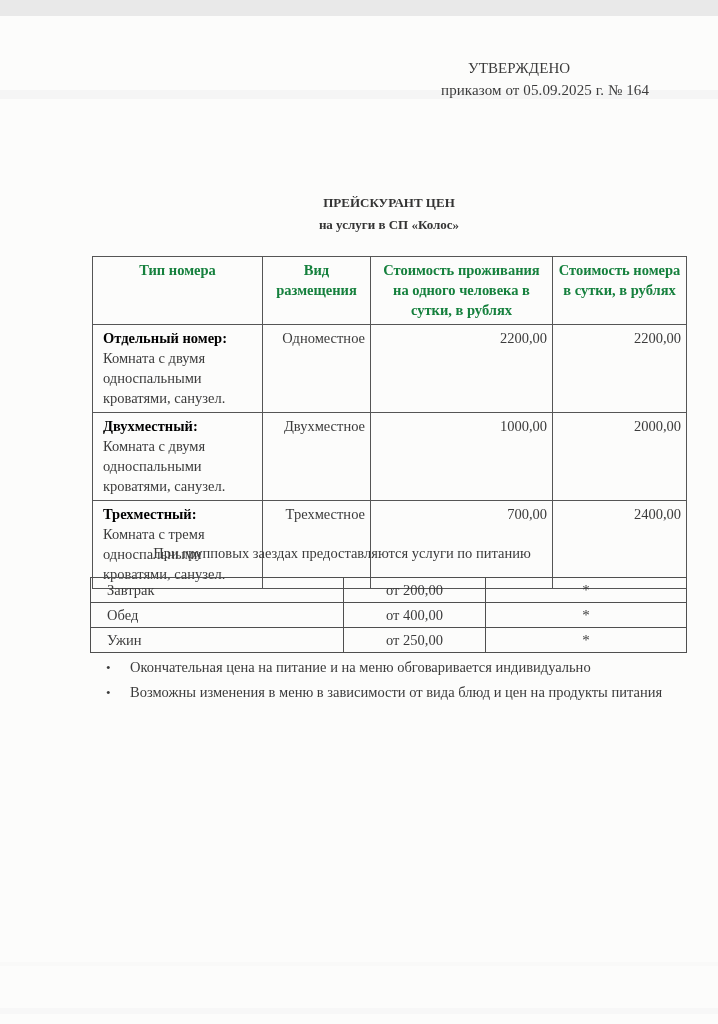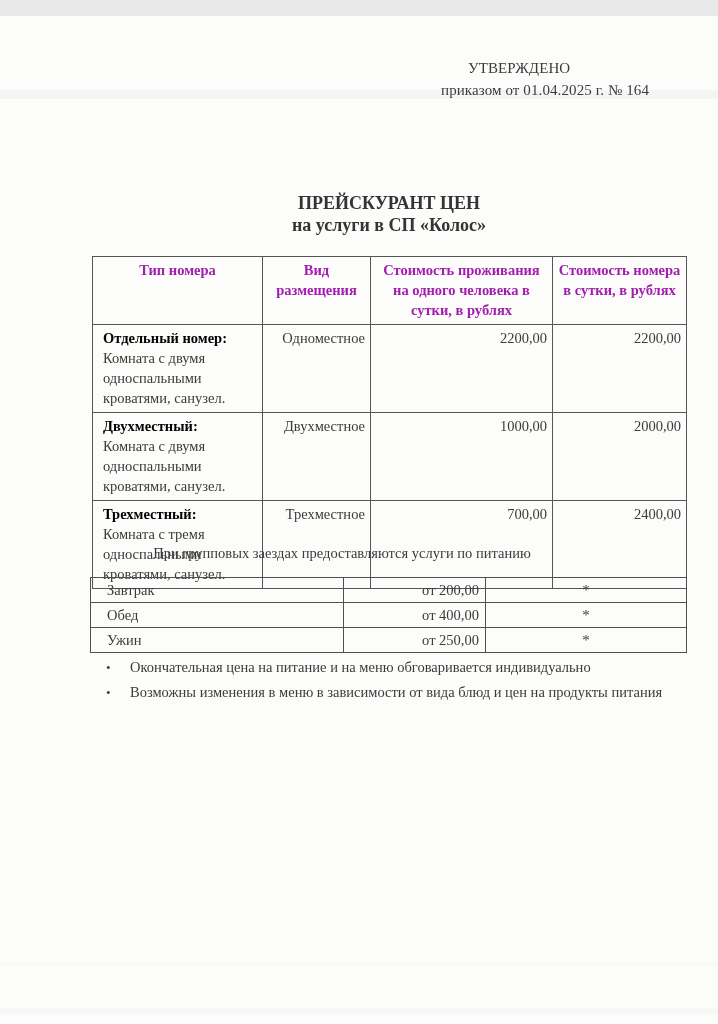--- a/index.html
+++ b/index.html
@@ -23,74 +23,74 @@
 
   .approval{
     position:absolute;left:441px;top:42px;width:260px;
     font-size:15px;line-height:21.5px;letter-spacing:.1px;
     text-align:left;
   }
   .approval .line1{padding-left:27px;}
 
   .doc-title{
     position:absolute;left:92px;top:176px;width:594px;
-    text-align:center;font-weight:bold;font-size:18px;line-height:22px;
+    text-align:center;font-weight:bold;font-size:13px;line-height:22px;
     color:#343434;
   }
 
   table{border-collapse:collapse;table-layout:fixed;}
   .rooms-table{
     position:absolute;left:92px;top:240px;width:594px;
     font-size:14.5px;line-height:20px;
   }
   .rooms-table th,.rooms-table td{
     border:1px solid #555;vertical-align:top;padding:3px 5px 4px 5px;
   }
   .rooms-table th{
-    font-weight:bold;text-align:center;color:#a21caf;height:56px;
+    font-weight:bold;text-align:center;color:#15803d;height:56px;
   }
   .rooms-table td{height:74px;}
   .rooms-table td.c-type{text-align:left;padding-left:10px;}
   .rooms-table td.c-mid{text-align:right;}
   .room-type-bold{display:block;font-weight:bold;color:#000000;}
 
   .meals-heading{
     position:absolute;left:92px;top:529px;width:500px;
     text-align:center;font-size:14.5px;color:#3b3b3b;
   }
   .meals-table{
     position:absolute;left:90px;top:561px;width:596px;
     font-size:14.5px;line-height:18px;
   }
   .meals-table td{
     border:1px solid #4f4f4f;height:24px;vertical-align:middle;padding:0 6px;
   }
   .meals-table td.m-name{text-align:left;padding-left:16px;}
-  .meals-table td.m-price{text-align:right;}
+  .meals-table td.m-price{text-align:center;}
   .meals-table td.m-note{text-align:center;font-size:15px;}
 
   .notes{
     position:absolute;left:104px;top:642px;width:580px;
     font-size:14.5px;line-height:19px;
   }
   .note-item{display:flex;margin-bottom:6px;}
   .bullet{width:24px;flex:0 0 24px;text-align:left;padding-left:2px;font-size:13px;}
   .note-text{flex:1;}
 </style>
 </head>
 <body>
 
 <div class="sheet">
   <div class="streak s1"></div>
   <div class="streak s2"></div>
   <div class="streak s3"></div>
 
   <div class="approval">
     <div class="line1">УТВЕРЖДЕНО</div>
-    <div>приказом  от 01.04.2025 г.  № 164</div>
+    <div>приказом  от 05.09.2025 г.  № 164</div>
   </div>
 
   <div class="doc-title">
     <div>ПРЕЙСКУРАНТ ЦЕН</div>
     <div>на услуги в СП «Колос»</div>
   </div>
 
   <table class="rooms-table">
     <colgroup>
       <col style="width:170px">

